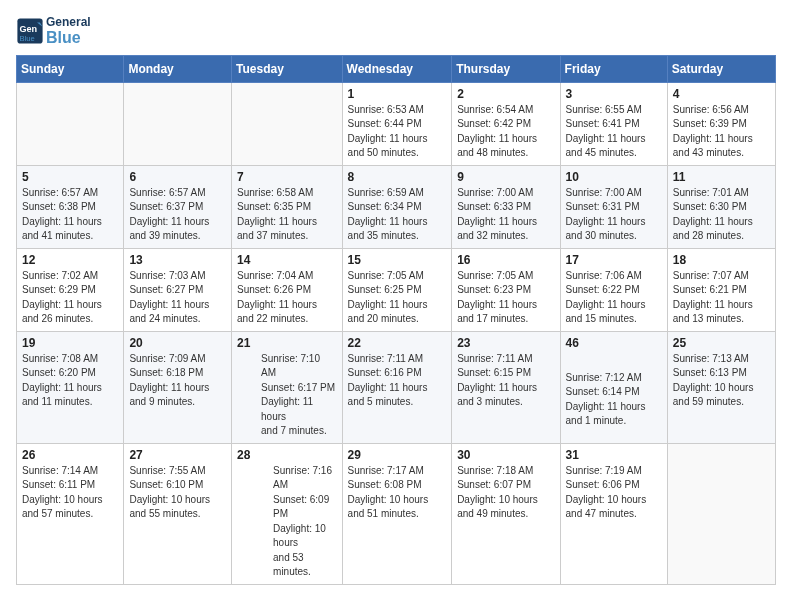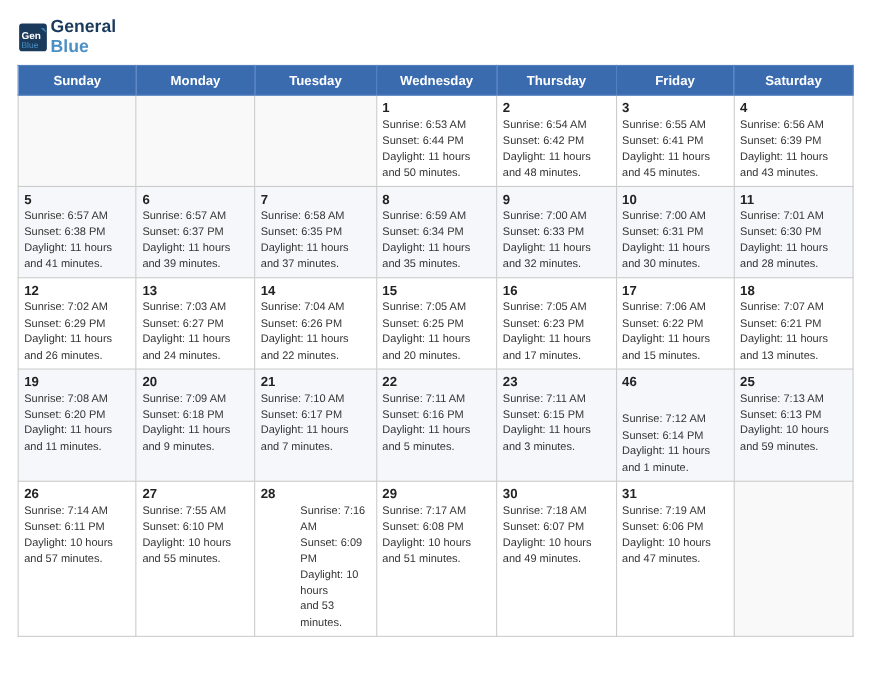--- a/index.html
+++ b/index.html
@@ -41,21 +41,21 @@
       width: 100%;
       border-collapse: collapse;
       border: 1px solid #ccc;
       margin-top: 8px;
     }
     .calendar th {
       background: #3a6baf;
       color: #fff;
       font-size: 12px;
       padding: 6px 4px;
-      text-align: center;
+      text-align: left;
       border: 1px solid #5580c0;
       font-weight: bold;
     }
     .calendar td {
       vertical-align: top;
       border: 1px solid #ccc;
       padding: 4px 5px;
       width: 113px;
       min-height: 80px;
       font-size: 10.5px;
@@ -89,21 +89,21 @@
 
 <div class="header-logo">
   <div class="logo-area">
     <svg class="logo-icon" viewBox="0 0 40 40">
       <rect x="2" y="2" width="36" height="36" rx="4" fill="#1a3a5c"></rect>
       <text x="5" y="22" font-size="13" font-weight="bold" fill="white" font-family="Arial">Gen</text>
       <text x="5" y="34" font-size="11" fill="#4a90c4" font-family="Arial">Blue</text>
       <polygon points="30,8 38,14 34,8" fill="#4a90c4"></polygon>
     </svg>
     <div>
-      <div style="font-size:16px;font-weight:bold;color:#1a3a5c;line-height:1.1;">General</div>
+      <div style="font-size:12px;font-weight:bold;color:#1a3a5c;line-height:1.1;">General</div>
       <div style="font-size:16px;font-weight:bold;color:#4a90c4;line-height:1.1;">Blue</div>
     </div>
   </div>
   <div class="title-area">
     <div class="month-title"></div>
     <div class="location-title"></div>
   </div>
 </div>
 
 <table class="calendar">
@@ -264,21 +264,21 @@
         </td>
         <td>
           <span class="day-number">20</span>
           <div class="day-info" style="white-space: pre-line;">Sunrise: 7:09 AM
 Sunset: 6:18 PM
 Daylight: 11 hours
 and 9 minutes.</div>
         </td>
         <td>
           <span class="day-number">21</span>
-          <div class="day-info" style="white-space: pre-line;">Sunrise: 7:10 AM
+          <div class="day-info" style="white-space: pre-line; margin-left: 24px;">Sunrise: 7:10 AM
 Sunset: 6:17 PM
 Daylight: 11 hours
 and 7 minutes.</div>
         </td>
         <td>
           <span class="day-number">22</span>
           <div class="day-info" style="white-space: pre-line;">Sunrise: 7:11 AM
 Sunset: 6:16 PM
 Daylight: 11 hours
 and 5 minutes.</div>

